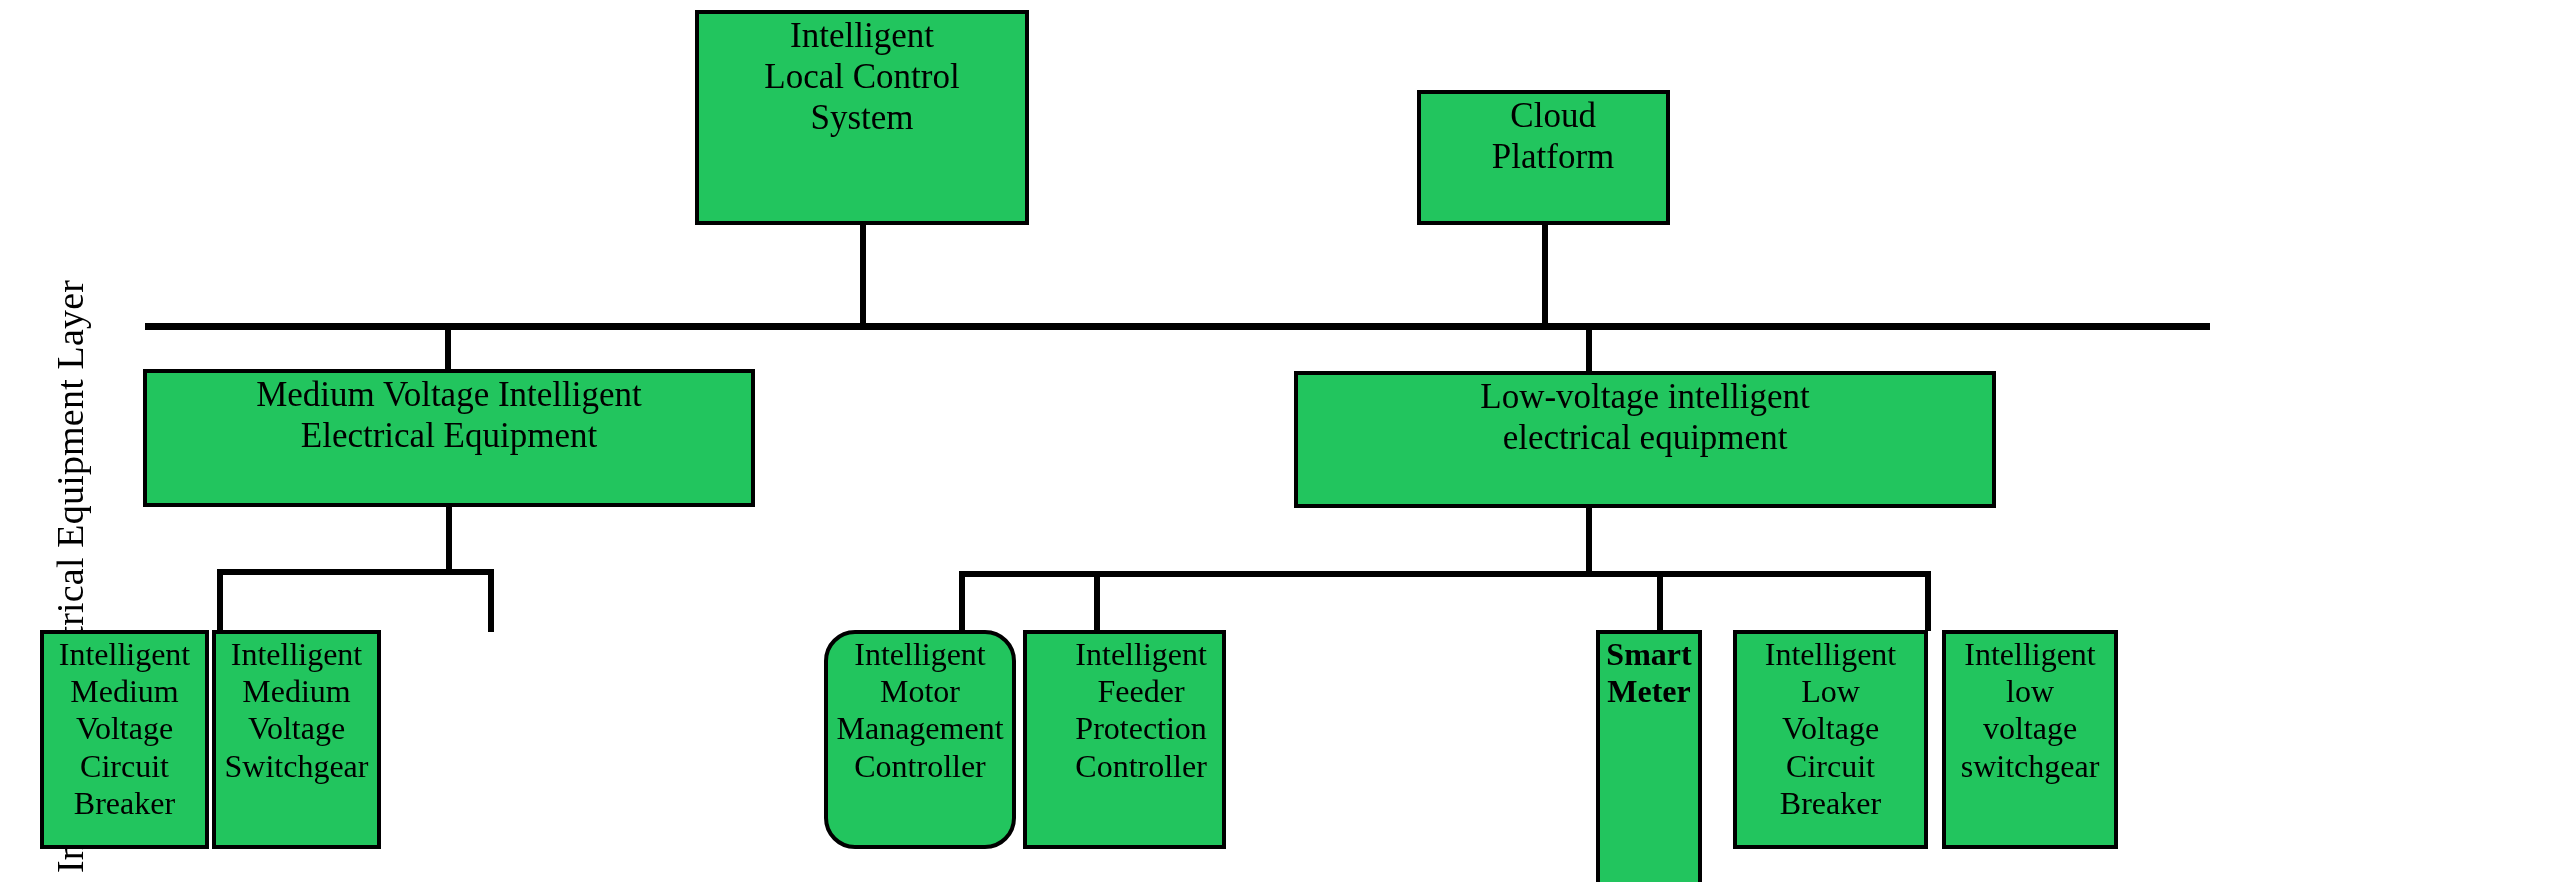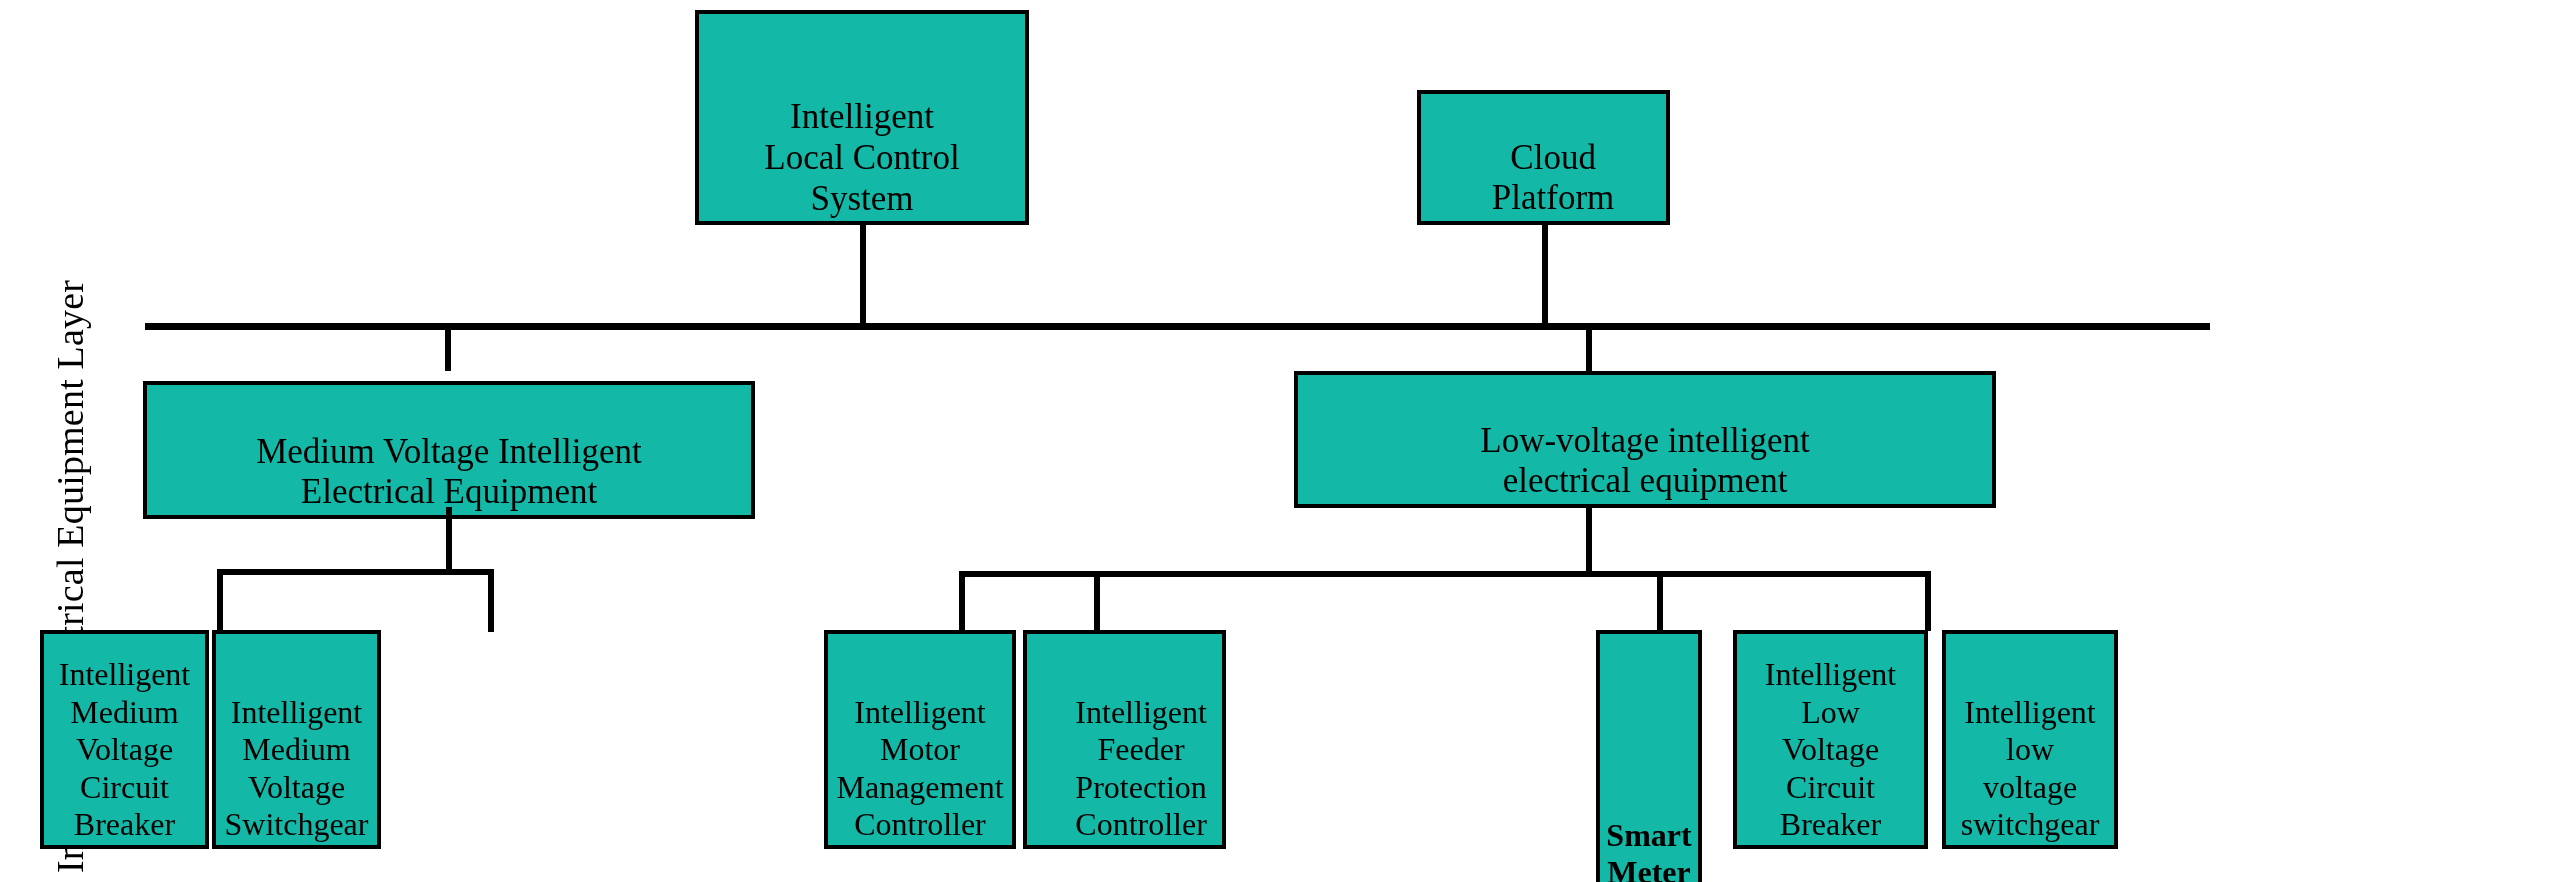--- a/index.html
+++ b/index.html
@@ -36,23 +36,23 @@
     letter-spacing: 0.2px;
     white-space: nowrap;
     line-height: 1;
   }
 
   
   .node {
     position: absolute;
     box-sizing: border-box;
     border: 4px solid #000000;
-    background: #14b8a6;
+    background: #22c55e;
     display: flex;
-    align-items: flex-end;
+    align-items: flex-start;
     justify-content: center;
     text-align: center;
     padding: 1.6px 4.8px;
     line-height: 1.17;
   }
   .node .label {
     display: block;
     width: 100%;
     white-space: pre-line;
   }
@@ -93,21 +93,21 @@
   </div>
 
   <div class="vline" style="left:860px; top:225px; height:103px;"></div>
   <div class="vline" style="left:1542px; top:225px; height:103px;"></div>
 
   <div class="bus" style="left:145px; top:323px; width:2065px;"></div>
 
   <div class="vline" style="left:445px; top:323px; height:48px;"></div>
   <div class="vline" style="left:1586px; top:323px; height:50px;"></div>
 
-  <div class="node" style="left:143px; top:369px; width:612px; height:138px; font-size:35px;margin-top:12px;">
+  <div class="node" style="left:143px; top:369px; width:612px; height:138px; font-size:35px;">
     <span class="label">Medium Voltage Intelligent
 Electrical Equipment</span>
   </div>
 
   <div class="node" style="left:1294px; top:371px; width:702px; height:137px; font-size:35px;">
     <span class="label">Low-voltage intelligent
 electrical equipment</span>
   </div>
 
   <div class="vline" style="left:446px; top:507px; height:67px;"></div>
@@ -127,21 +127,21 @@
 Medium Voltage
 Circuit Breaker</span>
   </div>
 
   <div class="node" style="left:212px; top:630px; width:169px; height:219px; font-size:32px;">
     <span class="label">Intelligent
 Medium Voltage
 Switchgear</span>
   </div>
 
-  <div class="node" style="left:824px; top:630px; width:192px; height:219px; font-size:32px;">
+  <div class="node" style="left:824px; top:630px; width:192px; height:219px; font-size:32px;border-radius:31px;">
     <span class="label">Intelligent Motor
 Management
 Controller</span>
   </div>
 
   <div class="node" style="left:1023px; top:630px; width:203px; height:219px; font-size:32px;padding-left:38px;">
     <span class="label">Intelligent Feeder
 Protection
 Controller</span>
   </div>

